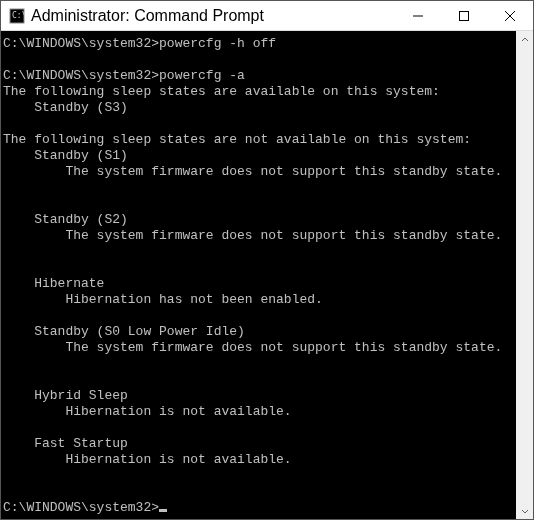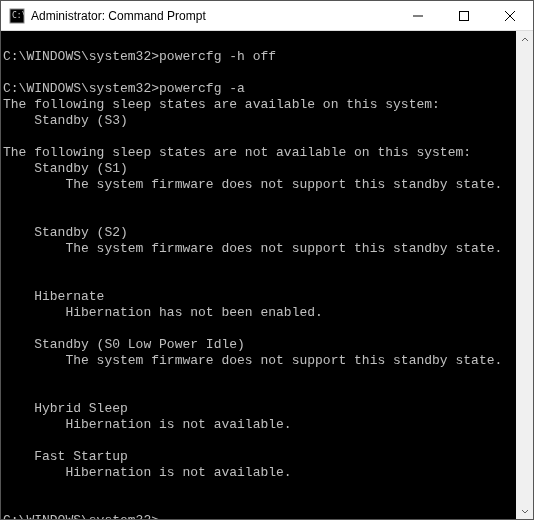--- a/index.html
+++ b/index.html
@@ -30,21 +30,21 @@
       display: inline-flex;
       align-items: center;
       justify-content: center;
     }
     .titlebar-icon svg {
       width: 16px;
       height: 16px;
     }
     .titlebar-title {
       flex: 1;
-      font-size: 12px;
+      font-size: 16px;
       color: #000;
       white-space: nowrap;
       overflow: hidden;
     }
     .titlebar-controls {
       display: flex;
       height: 100%;
     }
     .titlebar-btn {
       width: 46px;
@@ -72,21 +72,21 @@
       background: #000;
     }
     .terminal {
       width: calc(100% - 17px);
       height: 100%;
       background: #000;
       color: #c0c0c0;
       font-family: Consolas, "Courier New", monospace;
       font-size: 13px;
       line-height: 16px;
-      padding: 18px 0 0 2px;
+      padding: 5px 0 0 2px;
       white-space: pre-wrap;
       word-break: break-all;
       overflow: hidden;
     }
     .scrollbar {
       position: absolute;
       right: 0;
       top: 0;
       width: 17px;
       height: 100%;

